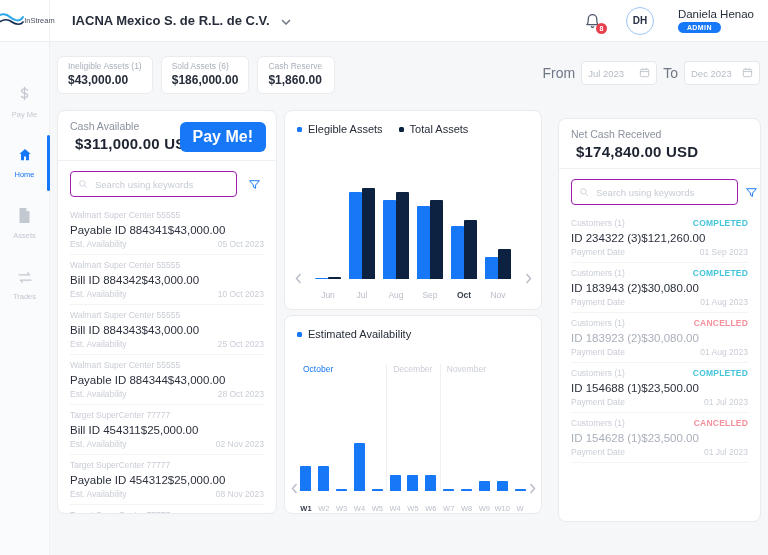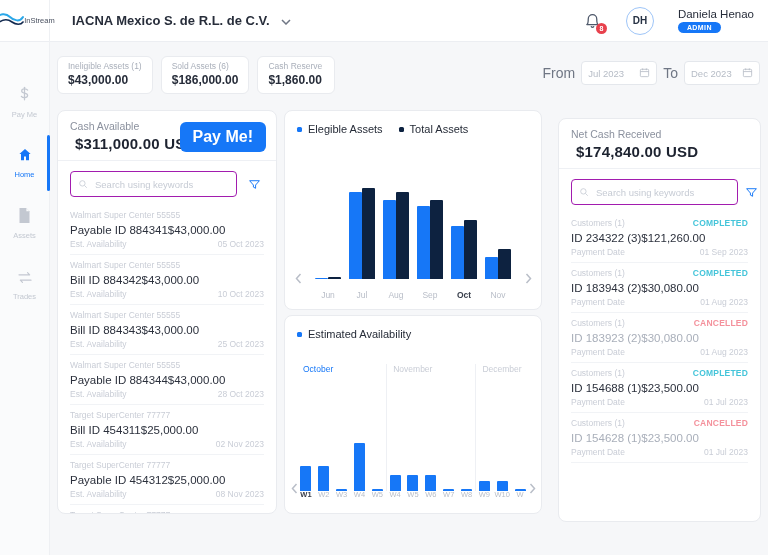--- a/index.html
+++ b/index.html
@@ -103,21 +103,21 @@
   #chart2-card .chev-left { left:2px; bottom:18px; }
   #chart2-card .chev-right { right:2px; bottom:18px; }
   #chart2-months { position:absolute; left:12px; right:12px; top:48px; bottom:22px; display:flex; }
   .month-sec { padding-left:6px; }
   .month-sec.bordered { border-left:1px solid #EEF0F4; }
   .month-lbl { font-size:8.5px; color:#C9CDD6; }
   .month-lbl.active { color:#1677F7; }
   #chart2-bars { position:absolute; left:12px; right:12px; bottom:22px; height:96px; display:flex; }
   .wslot { flex:1; display:flex; justify-content:center; align-items:flex-end; height:100%; }
   .wbar { width:11px; background:#1677F7; border-radius:1px 1px 0 0; }
-  #chart2-xlabels { left:12px; right:12px; bottom:14px;align-items:flex-end; }
+  #chart2-xlabels { left:12px; right:12px; bottom:0;align-items:flex-end; }
   .wlab { flex:1; text-align:center; font-size:7.5px; color:#B9BEC8; }
   .wlab.hl { color:#3A404D; font-weight:bold; }
 </style>
 </head>
 <body>
 
 <div class="app">
 
   <div class="header">
     <div class="logo-box">
@@ -413,25 +413,25 @@
     <div class="legend" id="chart2-legend">
         <div class="legend-item">
           <span class="legend-dot" style="background: rgb(22, 119, 247);"></span>
           <span>Estimated Availability</span>
         </div>
       </div>
     <div id="chart2-months">
         <div class="month-sec" style="width: 38.4615%;">
           <div class="month-lbl active">October</div>
         </div>
+        <div class="month-sec bordered" style="width: 23.0769%;">
+          <div class="month-lbl">December</div>
+        </div>
         <div class="month-sec bordered" style="width: 38.4615%;">
           <div class="month-lbl">November</div>
-        </div>
-        <div class="month-sec bordered" style="width: 23.0769%;">
-          <div class="month-lbl">December</div>
         </div>
       </div>
     <div id="chart2-bars">
         <div class="wslot">
           <div class="wbar" style="height: 25px;"></div>
         </div>
         <div class="wslot">
           <div class="wbar" style="height: 25px;"></div>
         </div>
         <div class="wslot">

